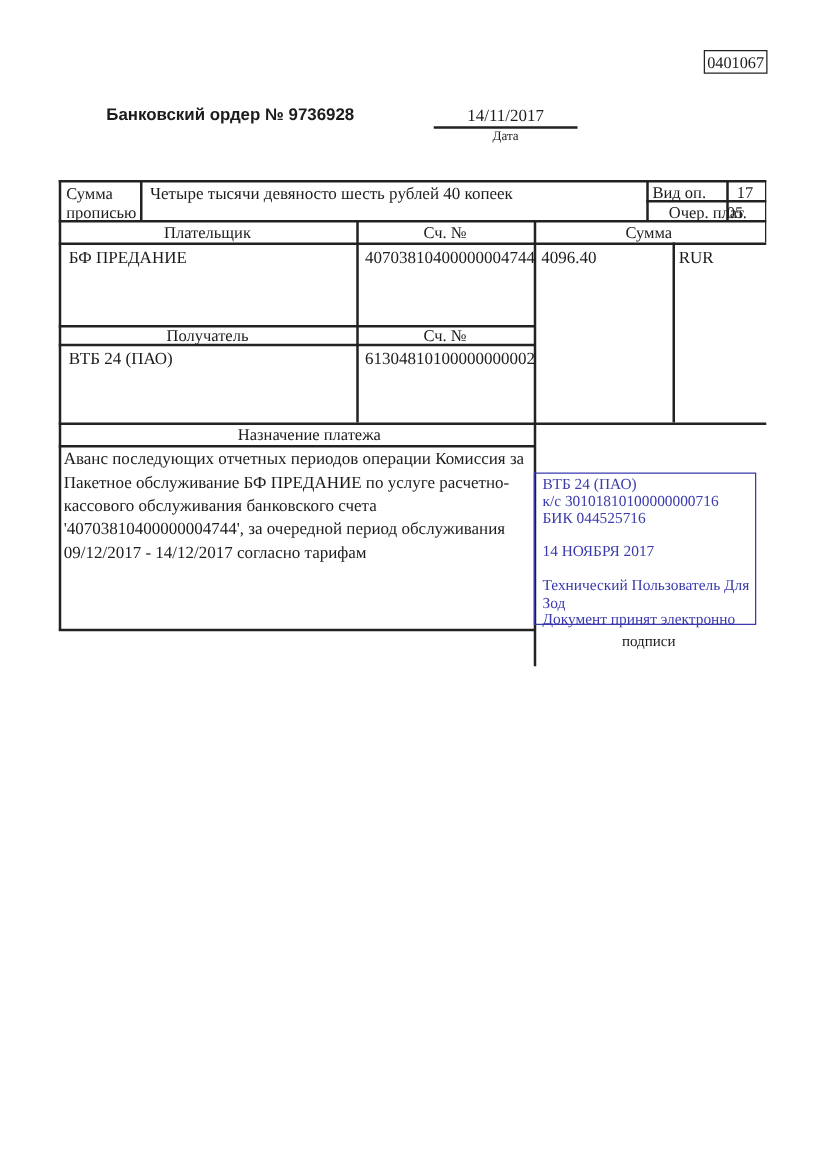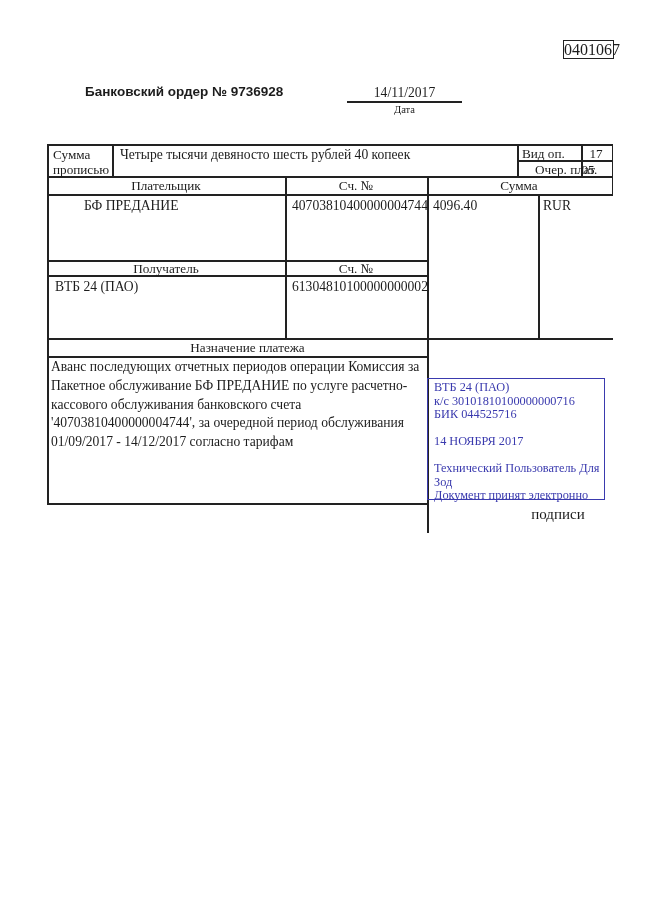--- a/index.html
+++ b/index.html
@@ -15,21 +15,21 @@
   .hl{position:absolute;height:1.6px;background:#222;}
   .vl{position:absolute;width:1.6px;background:#222;}
   .serif{font-family:"Liberation Serif", serif;}
   .t13{font-size:13.2px;line-height:15px;}
   .t14{font-size:13.6px;line-height:16px;}
   .small{font-size:10.5px;line-height:12px;}
   .center{text-align:center;}
   .formbox{
     position:absolute;left:563px;top:40px;width:49px;height:17px;
     border:1.5px solid #222;
-    font-size:16px;line-height:17px;text-align:center;
+    font-size:13px;line-height:17px;text-align:center;
   }
   .title{
     position:absolute;left:55px;top:84px;
     font-family:"Liberation Sans", sans-serif;
     font-weight:bold;font-size:13.5px;margin-left:30px;
   }
   .purpose{
     position:absolute;left:51px;top:358px;width:374px;
     font-size:13.6px;line-height:18.8px;
   }
@@ -82,38 +82,38 @@
 
   <div class="abs serif t13" style="left:522px;top:146px;">Вид оп.</div>
   <div class="abs serif t13 center" style="left:581px;top:146px;width:30px;">17</div>
   <div class="abs serif t13" style="left:522px;top:162px;margin-left:13px;">Очер. плат.</div>
   <div class="abs serif t13 center" style="left:581px;top:162px;width:14px;">05</div>
 
   <div class="abs serif t13 center" style="left:47px;top:178px;width:238px;">Плательщик</div>
   <div class="abs serif t13 center" style="left:285px;top:178px;width:142px;">Сч. №</div>
   <div class="abs serif t13 center" style="left:427px;top:178px;width:184px;">Сумма</div>
 
-  <div class="abs serif t14" style="left:55px;top:198px;margin-left:29px;">БФ ПРЕДАНИЕ</div>
+  <div class="abs serif t14" style="left:55px;top:198px;">БФ ПРЕДАНИЕ</div>
   <div class="abs serif t14" style="left:292px;top:198px;">40703810400000004744</div>
   <div class="abs serif t14" style="left:433px;top:198px;">4096.40</div>
   <div class="abs serif t14" style="left:543px;top:198px;">RUR</div>
 
   <div class="abs serif t13 center" style="left:47px;top:261px;width:238px;">Получатель</div>
   <div class="abs serif t13 center" style="left:285px;top:261px;width:142px;">Сч. №</div>
   <div class="abs serif t14" style="left:55px;top:279px;">ВТБ 24 (ПАО)</div>
   <div class="abs serif t14" style="left:292px;top:279px;">61304810100000000002</div>
 
   <div class="abs serif t13 center" style="left:47px;top:340px;width:381px;padding-left:10px;">Назначение платежа</div>
-  <div class="purpose serif">Аванс последующих отчетных периодов операции Комиссия за Пакетное обслуживание БФ ПРЕДАНИЕ по услуге расчетно-кассового обслуживания банковского счета '40703810400000004744', за очередной период обслуживания 01/09/2017 - 14/12/2017 согласно тарифам</div>
+  <div class="purpose serif">Аванс последующих отчетных периодов операции Комиссия за Пакетное обслуживание БФ ПРЕДАНИЕ по услуге расчетно-кассового обслуживания банковского счета '40703810400000004744', за очередной период обслуживания 09/12/2017 - 14/12/2017 согласно тарифам</div>
 
 
   <div class="stamp serif">
     <div>ВТБ 24 (ПАО)</div>
     <div>к/с 30101810100000000716</div>
     <div>БИК 044525716</div>
     <div class="gap">14 НОЯБРЯ 2017</div>
     <div class="gap">Технический Пользователь Для Зод</div>
     <div>Документ принят электронно</div>
   </div>
 
-  <div class="abs serif center" style="left:427px;top:506px;width:184px;font-size:15px;padding-left:39px;">подписи</div>
+  <div class="abs serif center" style="left:427px;top:506px;width:184px;font-size:12px;">подписи</div>
 
 </div>
 
 </body></html>

